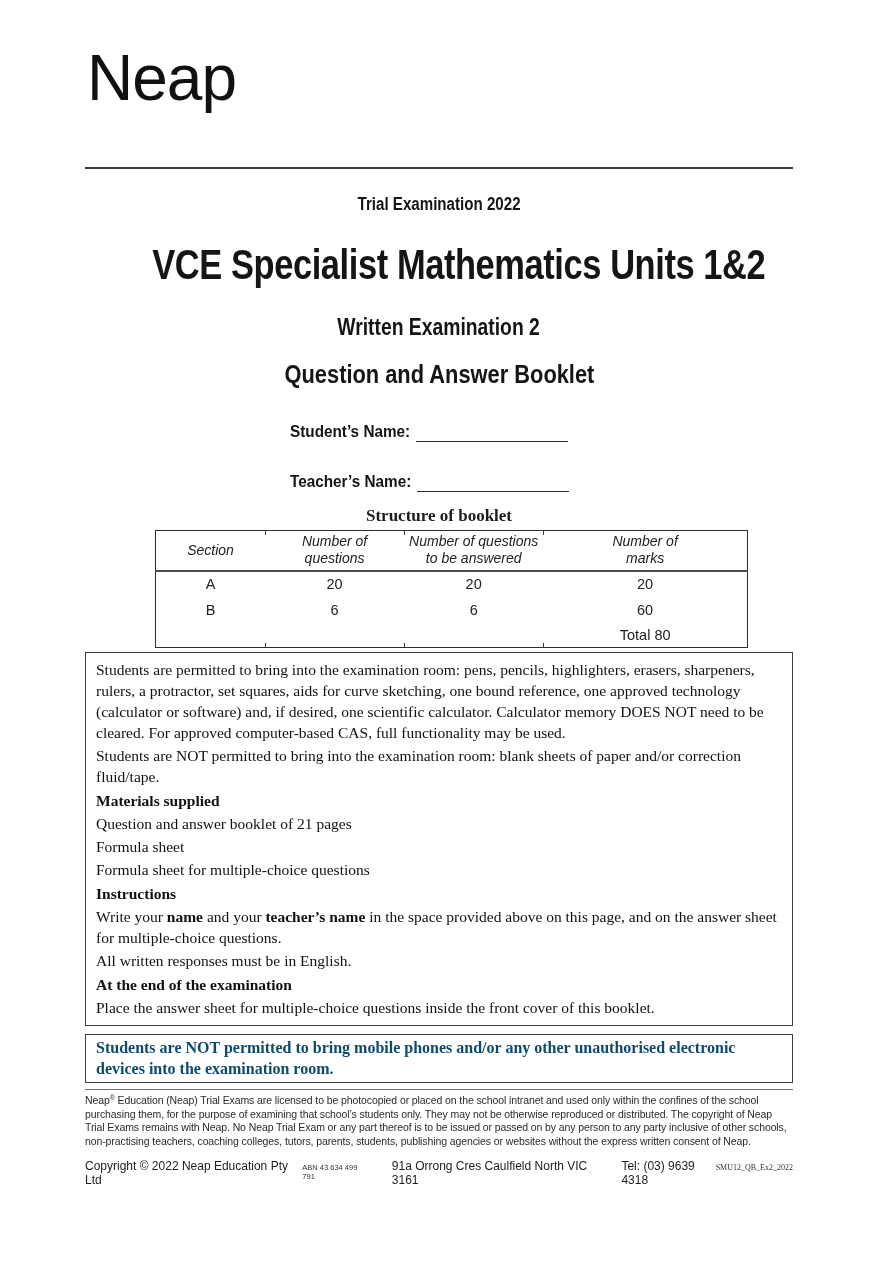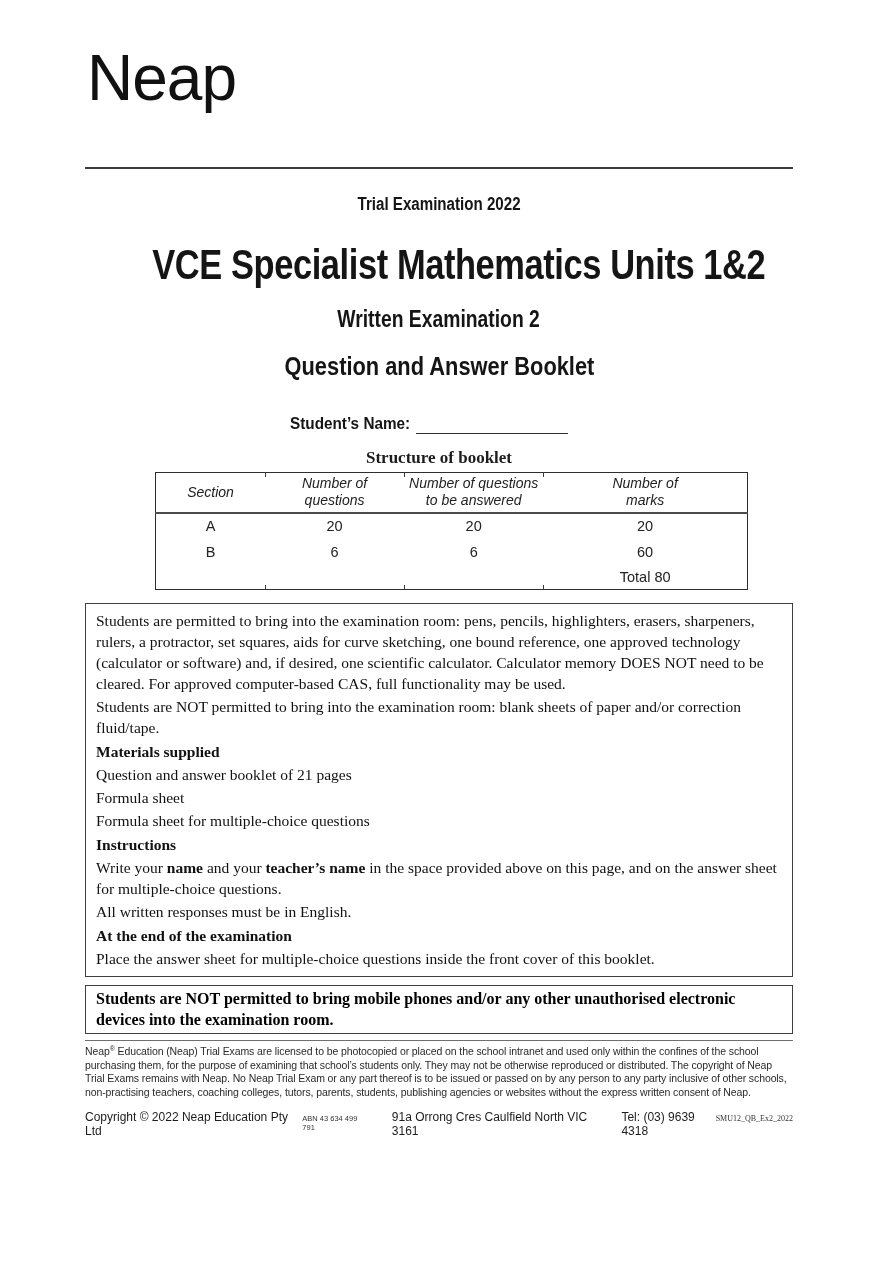--- a/index.html
+++ b/index.html
@@ -24,21 +24,21 @@
   .center { text-align:center; }
   .cond {
     display:inline-block; transform:scaleX(0.84); transform-origin:50% 50%;
     font-family:"Liberation Sans", sans-serif; font-weight:bold; color:#151515;
     white-space:nowrap;
   }
   .series   { margin-top:24px; }
   .series .cond { font-size:18px; line-height:22px; }
   .title    { margin-top:26px; }
   .title .cond { font-size:42px; line-height:48px; transform:scaleX(0.82); letter-spacing:-0.5px; }
-  .subtitle { margin-top:16px; }
+  .subtitle { margin-top:24px; }
   .subtitle .cond { font-size:23px; line-height:28px; }
   .booklet  { margin-top:17px; }
   .booklet .cond { font-size:26px; line-height:32px; }
   .times    { margin-top:13px; }
   .times .cond { font-size:15px; line-height:20px; }
 
   
   .name-row { margin:30px 0 0 205px; display:flex; align-items:flex-end; height:22px; }
   .name-row + .name-row { margin-top:28px; }
   .name-label {
@@ -60,28 +60,28 @@
        height:40px; padding:2px 0; color:#222; }
   td { font-size:14.5px; text-align:center; height:26px; vertical-align:middle; color:#222; }
   tr.total-row td { height:25px; }
   .c1{width:18.5%;} .c2{width:23.5%;} .c3{width:23.5%;} .c4{width:34.5%;}
   .tick { position:absolute; width:1px; height:5px; background:#3a3a3a; }
   .tick.top{ top:0; } .tick.bot{ bottom:0; }
   .tk1{ left:18.5%; } .tk2{ left:42%; } .tk3{ left:65.5%; }
 
   
   .box {
-    border:1.5px solid #3f3f3f; margin-top:13px; padding:4px 10px 5px 10px;
+    border:1.5px solid #3f3f3f; margin-top:4px; padding:4px 10px 5px 10px;
     font-size:15.5px; line-height:21px; color:#111;
   }
   .box p { margin:2px 0; }
   .box h3 { font-size:15.5px; line-height:21px; font-weight:bold; margin:3px 0 2px 0; }
   .warning {
     border:1.5px solid #3f3f3f; margin-top:8px; padding:3px 10px;
-    font-weight:bold; font-size:16px; line-height:20.5px; color:#000000;
+    font-weight:bold; font-size:16px; line-height:20.5px; color:#0c4a6e;
   }
 
   
   .footnote-rule { height:1px; background:#6f6f6f; margin-top:6px; }
   .fineprint {
     margin-top:4px; font-family:"Liberation Sans", sans-serif;
     font-size:10.5px; line-height:13.5px; color:#2a2a2a; letter-spacing:-0.1px;
   }
   .fineprint sup { font-size:7px; vertical-align:super; line-height:0; }
   .footer-row {
@@ -116,20 +116,24 @@
   <div class="center booklet">
     <span class="cond">Question and Answer Booklet</span>
   </div>
 
 
   <div class="name-row">
     <span class="name-label">Student’s Name:</span>
     <span class="name-line"></span>
   </div>
 
+  <div class="name-row">
+    <span class="name-label">Teacher’s Name:</span>
+    <span class="name-line"></span>
+  </div>
 
   <div class="structure-title">
     <span>Structure of booklet</span>
   </div>
 
   <div class="table-wrap">
     <table>
       <thead>
         <tr>
           <th class="c1">Section</th>

